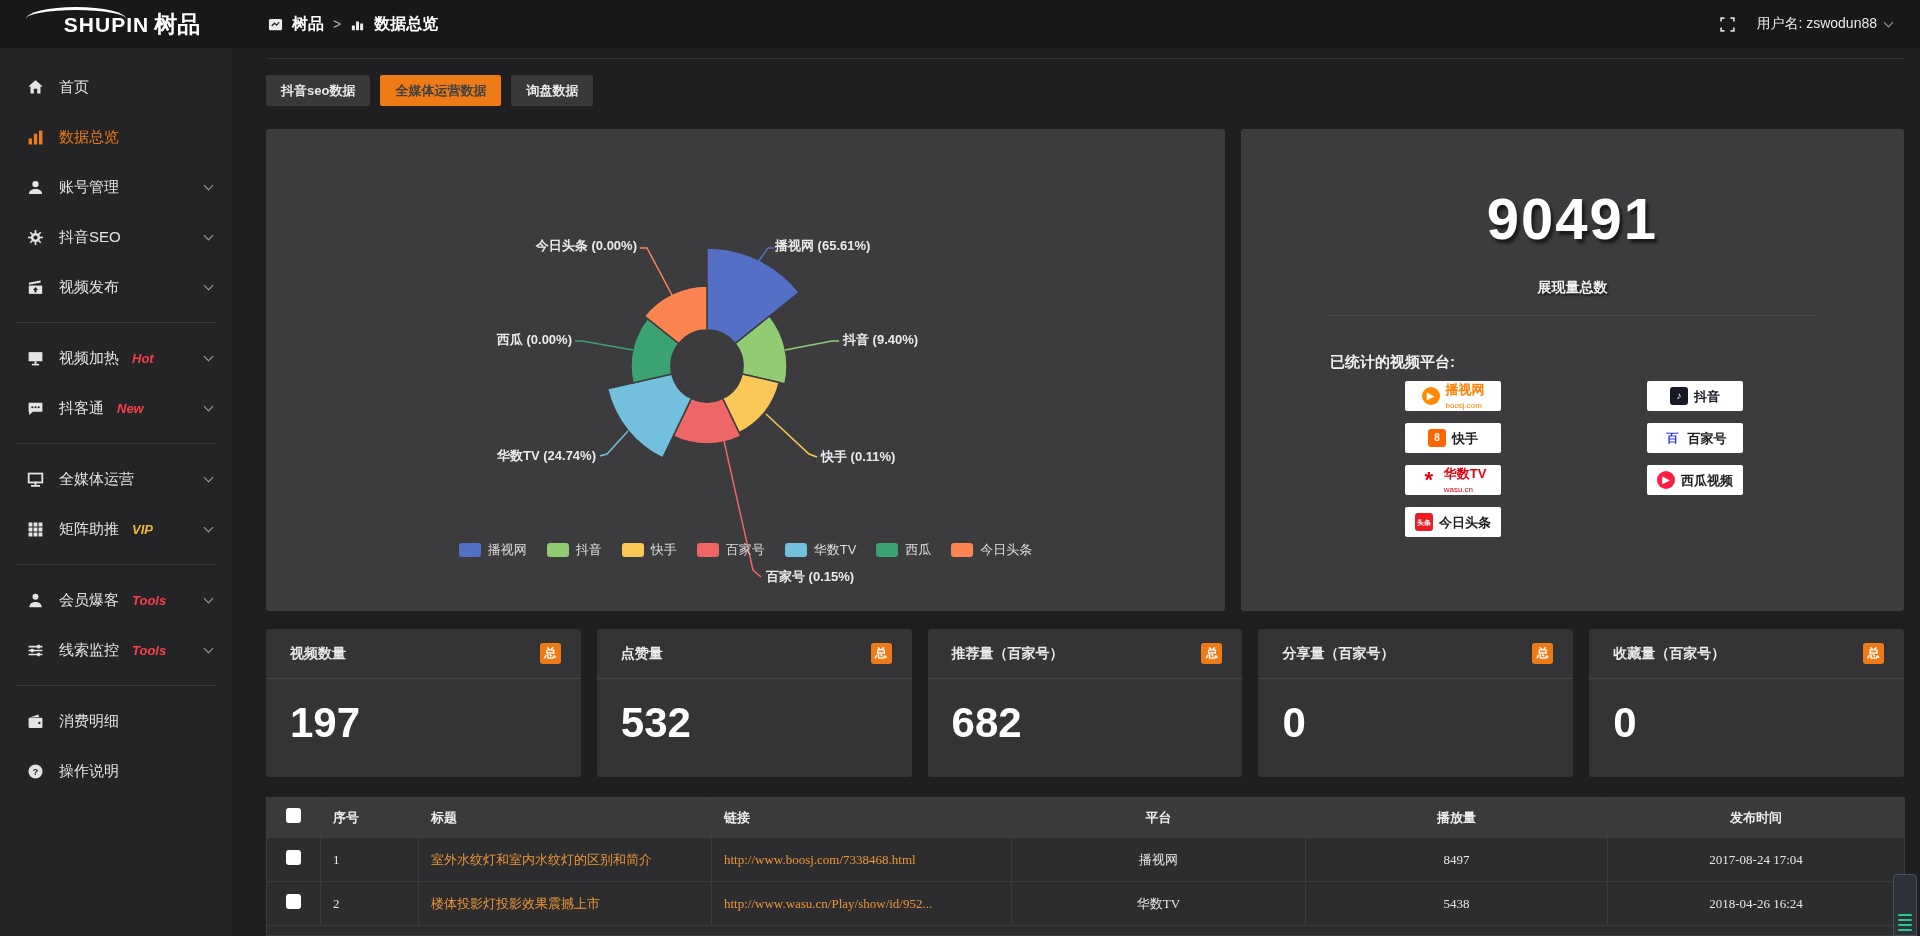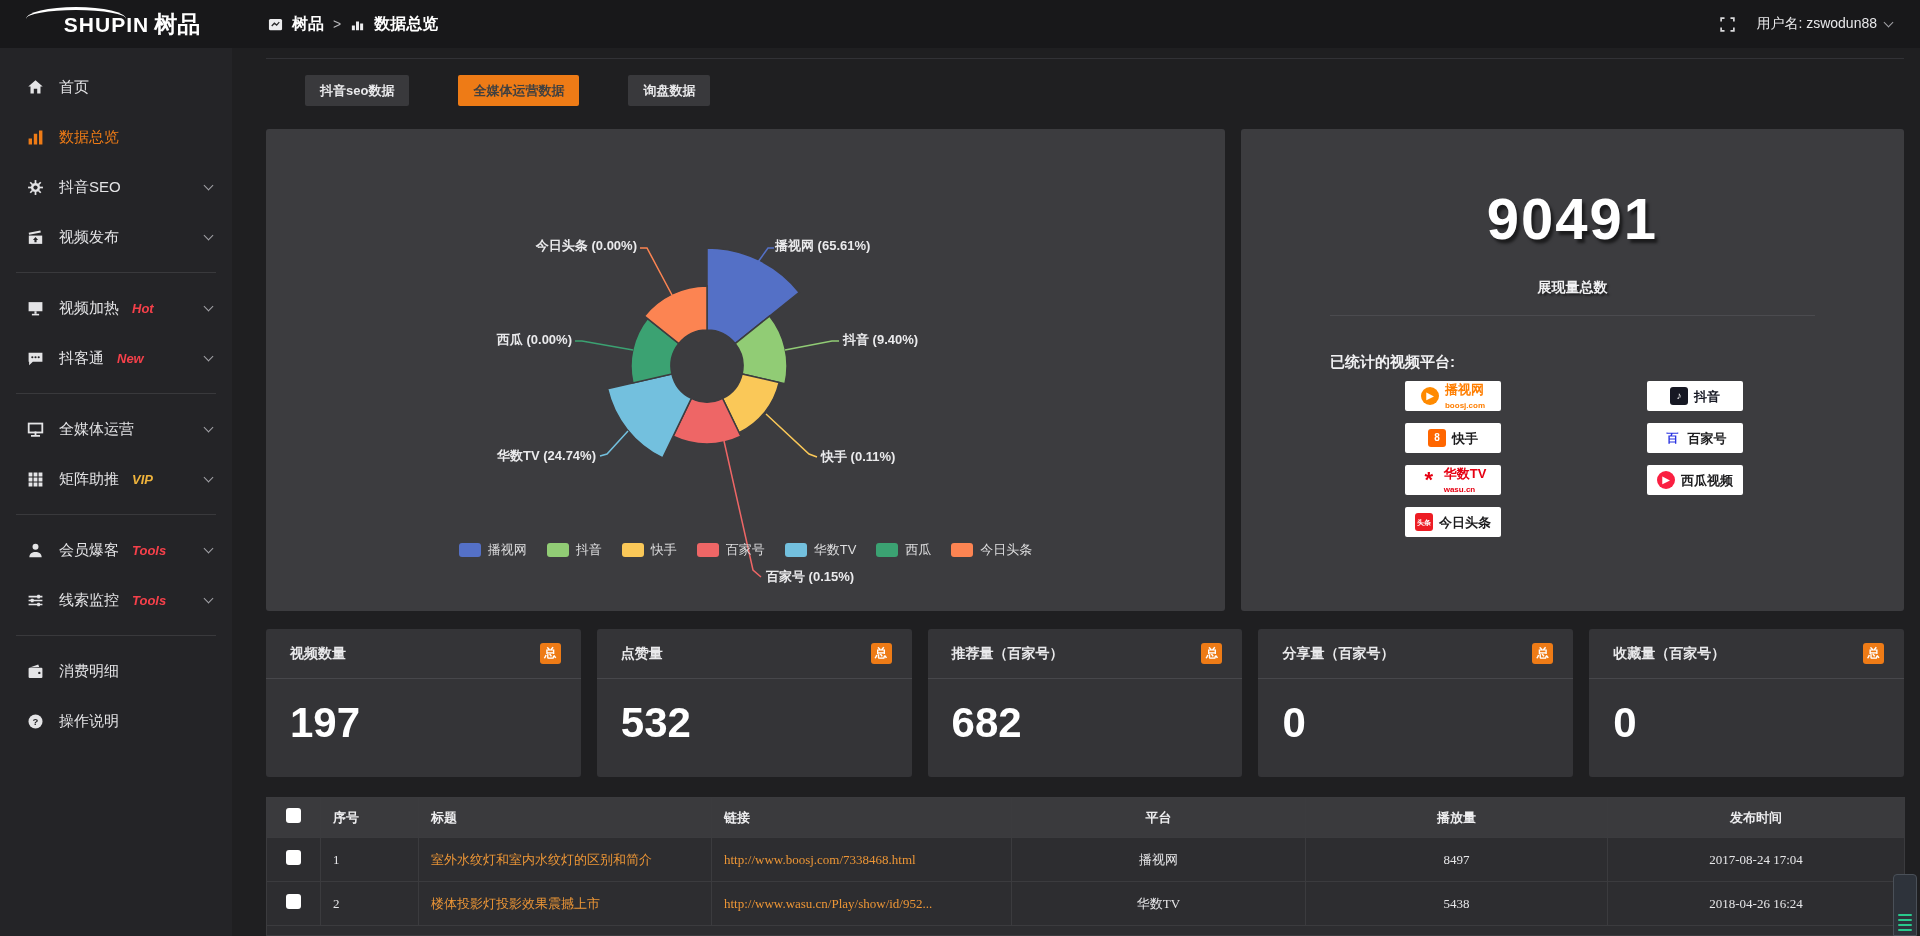--- a/index.html
+++ b/index.html
@@ -37,21 +37,21 @@
   .side-item .chev { margin-left:auto; }
   .side-divider { height:1px; background:#39393c; margin:10px 16px; }
 
   
   .content { position:absolute; top:48px; left:232px; right:0; bottom:0;
     padding:0 16px 0 34px; overflow:hidden; }
   .topline { border-top:1px solid #323236; margin-top:10px; }
   .tabs { display:flex; gap:10px; margin-top:16px; }
   .tab { height:31px; padding:0 15px; font-size:13px; font-weight:700; color:#e9e9eb;
     background:#39393c; border:none; border-radius:2px; cursor:pointer;
-    font-family:"Liberation Sans","DejaVu Sans",sans-serif;margin-left:39px; }
+    font-family:"Liberation Sans","DejaVu Sans",sans-serif; }
   .tab.active { background:#ee7b16; color:#404040; }
 
   .chart-row { display:flex; gap:16px; margin-top:23px; }
   .panel { background:#3c3c3f; border-radius:3px; }
   .chart-panel { width:959px; height:482px; position:relative; flex:none; }
   .chart-panel svg.pie { position:absolute; left:0; top:0; }
   .right-panel { flex:1; height:482px; position:relative; }
 
   .pie-label { position:absolute; transform:translateY(-50%); font-size:13px; font-weight:700;
     color:#eaeaec; white-space:nowrap; }
@@ -70,21 +70,21 @@
     font-weight:700; color:#f1f1f3; }
   .pcol { position:absolute; top:252px; display:flex; flex-direction:column; gap:12px; }
   .pcol1 { left:164px; } .pcol2 { left:406px; }
   .pbadge { min-width:96px; height:30px; background:#fff; border-radius:2px;
     display:flex; align-items:center; justify-content:center; gap:6px; padding:0 9px; }
   .picon { width:18px; height:18px; border-radius:3px; display:flex; align-items:center;
     justify-content:center; font-size:10px; font-weight:800; line-height:1; flex:none; }
   .picon.round { border-radius:50%; }
   .ptextcol { display:flex; flex-direction:column; line-height:1; align-items:flex-start; }
   .pname { font-size:13px; font-weight:800; }
-  .psub { font-size:8px; font-weight:700; margin-top:6px; }
+  .psub { font-size:8px; font-weight:400; margin-top:6px; }
 
   .cards-row { display:flex; gap:16px; margin-top:18px; }
   .stat-card { flex:1; height:148px; background:#343437; border-radius:3px; }
   .card-head { display:flex; align-items:center; justify-content:space-between;
     height:50px; padding:0 20px 0 24px; border-bottom:1px solid #47474b; }
   .card-title { font-size:14px; font-weight:700; color:#e9e9eb; }
   .card-badge { width:21px; height:21px; background:#ee7b16; color:#fff; font-size:12px;
     font-weight:700; border-radius:3px; display:flex; align-items:center; justify-content:center; }
   .card-value { font-size:42px; font-weight:700; color:#fff; padding:20px 0 0 24px; }
 
@@ -156,20 +156,31 @@
     <div class="side-item active">
       <span class="sicon">
         <svg viewBox="0 0 16 16" fill="currentColor">
           <path d="M1.5 9h3.2v5.5H1.5zM6.4 4.5h3.2v10H6.4zM11.3 1.5h3.2v13h-3.2z"></path>
         </svg>
       </span>
       <span class="slabel">数据总览</span>
 
     </div>
 
+    <div class="side-item">
+      <span class="sicon">
+        <svg viewBox="0 0 16 16" fill="currentColor">
+          <circle cx="8" cy="4.8" r="3"></circle>
+          <path d="M1.8 14.2c0-3.2 2.8-4.8 6.2-4.8s6.2 1.6 6.2 4.8z"></path>
+        </svg>
+      </span>
+      <span class="slabel">账号管理</span>
+
+      <span class="chev"></span>
+    </div>
 
     <div class="side-item">
       <span class="sicon">
         <svg viewBox="0 0 16 16" fill="currentColor">
           <rect x="7.2" y="1" width="1.6" height="3"></rect>
           <rect x="7.2" y="12" width="1.6" height="3"></rect>
           <rect x="1" y="7.2" width="3" height="1.6"></rect>
           <rect x="12" y="7.2" width="3" height="1.6"></rect>
           <g transform="rotate(45 8 8)">
             <rect x="7.2" y="1" width="1.6" height="3"></rect>

